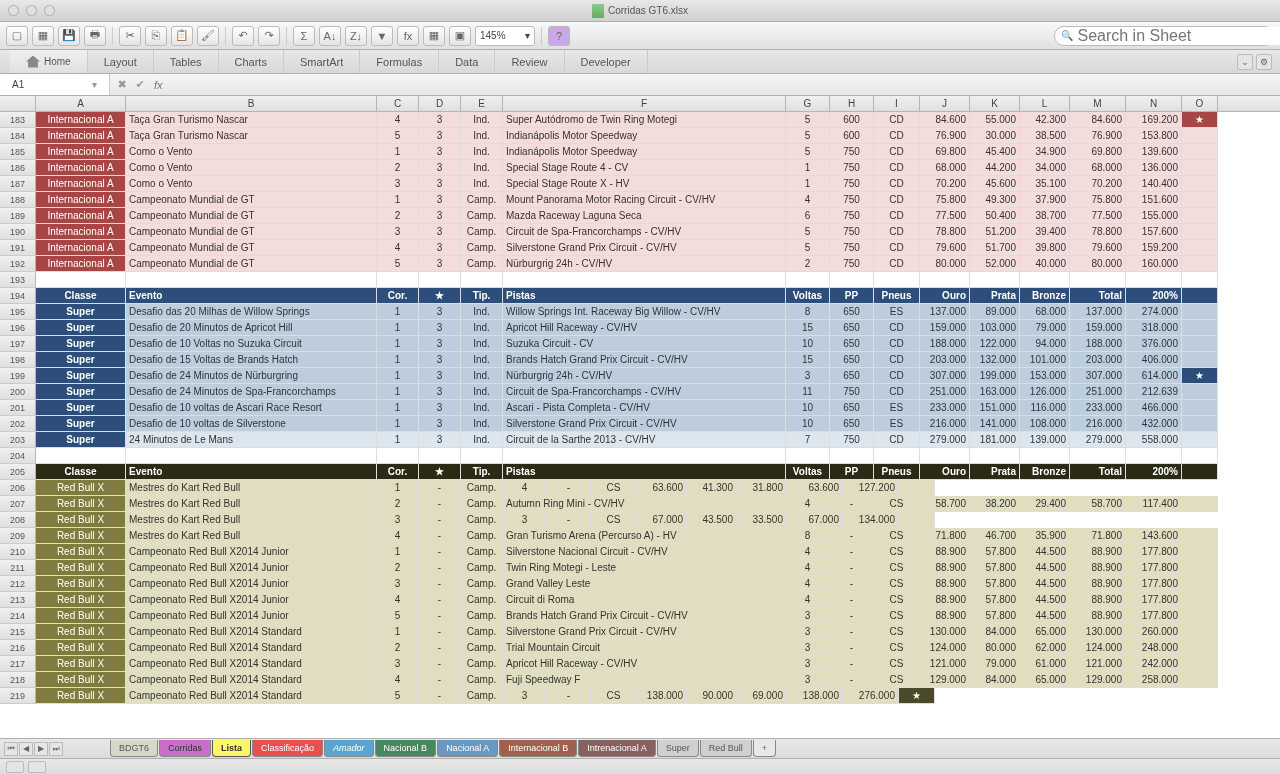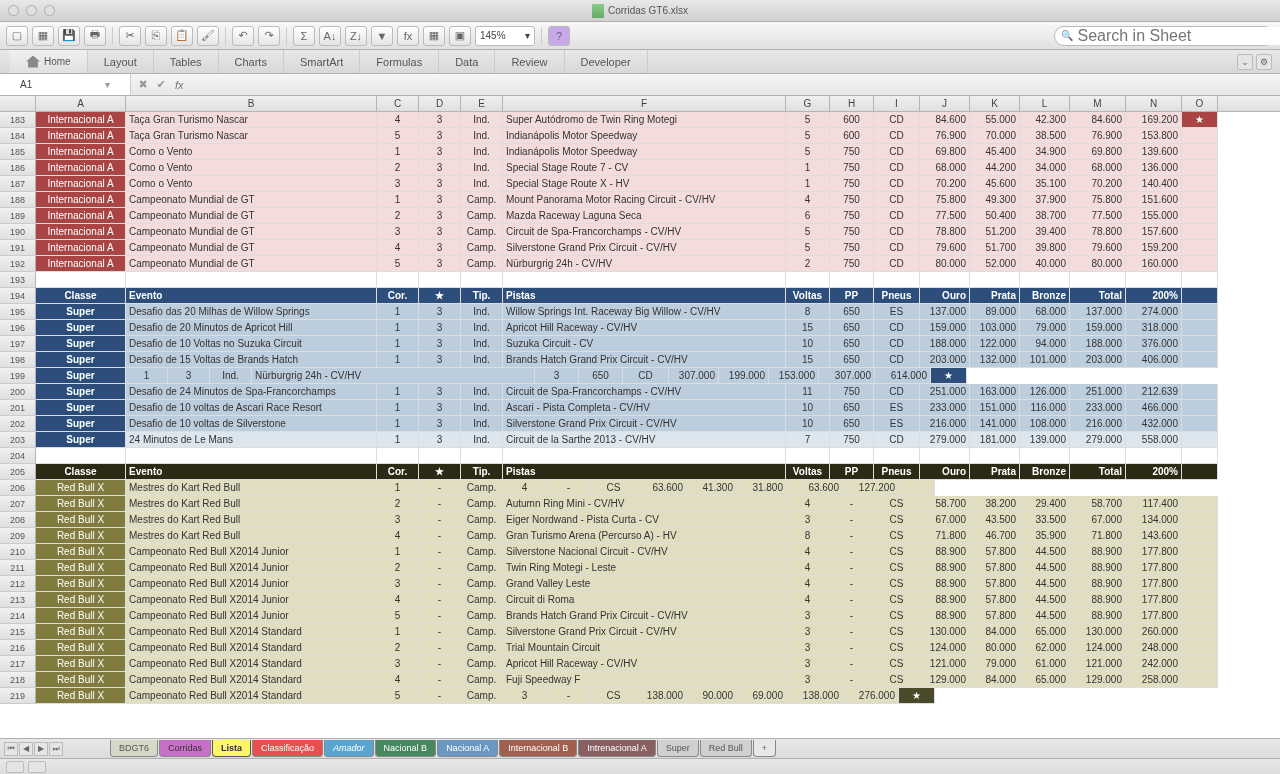--- a/index.html
+++ b/index.html
@@ -16,21 +16,21 @@
 .zoom{width:60px;height:20px;background:#fff;border:1px solid #bbb;border-radius:3px;font-size:11px;padding:0 4px;display:flex;align-items:center;justify-content:space-between;color:#444}
 .search{margin-left:auto;width:220px;height:20px;background:#fff;border:1px solid #bbb;border-radius:10px;display:flex;align-items:center;padding:0 6px;gap:4px}
 .search input{border:none;outline:none;flex:1;font-size:16px;color:#888}
 .ribbon{height:24px;background:linear-gradient(#e8e8e8,#d8d8d8);display:flex;align-items:center;border-bottom:1px solid #b0b0b0;padding-left:10px}
 .rtab{padding:0 16px;height:100%;display:flex;align-items:center;font-size:11px;color:#555;cursor:pointer;border-right:1px solid #ccc}
 .rtab.home{background:linear-gradient(#f0f0f0,#e0e0e0)}
 .home-ico{width:14px;height:12px;background:#888;clip-path:polygon(50% 0,100% 50%,85% 50%,85% 100%,15% 100%,15% 50%,0 50%);margin-right:4px}
 .ribbon-right{margin-left:auto;display:flex;gap:3px;padding-right:8px}
 .rbtn{width:16px;height:16px;background:#e5e5e5;border:1px solid #bbb;border-radius:2px;font-size:9px;color:#666;display:flex;align-items:center;justify-content:center}
 .formula{height:22px;background:linear-gradient(#f5f5f5,#e8e8e8);display:flex;align-items:center;border-bottom:1px solid #b0b0b0}
-.namebox{width:131px;height:100%;border-right:1px solid #ccc;display:flex;align-items:center;padding:0 20px;font-size:11px;color:#444;background:#fff;justify-content:space-between}
+.namebox{width:110px;height:100%;border-right:1px solid #ccc;display:flex;align-items:center;padding:0 12px;font-size:11px;color:#444;background:#fff;justify-content:space-between}
 .fxbtns{display:flex;gap:2px;padding:0 4px;align-items:center}
 .fxb{width:16px;height:16px;color:#999;display:flex;align-items:center;justify-content:center;font-size:11px}
 .fxlabel{font-style:italic;font-size:11px;color:#777;margin-left:4px}
 .grid-wrap{flex:1;overflow:hidden;background:#fff;position:relative}
 .colhdr{height:16px;display:flex;background:linear-gradient(#f0f0f0,#e0e0e0);border-bottom:1px solid #b5b5b5}
 .corner{width:36px;border-right:1px solid #b5b5b5;background:linear-gradient(#f0f0f0,#e0e0e0)}
 .ch{border-right:1px solid #b5b5b5;text-align:center;font-size:10px;color:#444;line-height:16px}
 .rows{height:calc(100% - 16px);overflow-y:auto;overflow-x:hidden}
 .row{display:flex;height:16px}
 .rh{width:36px;background:linear-gradient(#f0f0f0,#e0e0e0);border-right:1px solid #b5b5b5;border-bottom:1px solid #ccc;text-align:center;font-size:9px;color:#555;line-height:16px}
@@ -182,21 +182,21 @@
           <div class="cell wA c red-dk">Internacional A</div>
           <div class="cell wB  red-lt">Taça Gran Turismo Nascar</div>
           <div class="cell wC c red-lt">5</div>
           <div class="cell wD c red-lt">3</div>
           <div class="cell wE c red-lt">Ind.</div>
           <div class="cell wF  red-lt">Indianápolis Motor Speedway</div>
           <div class="cell wG c red-lt">5</div>
           <div class="cell wH c red-lt">600</div>
           <div class="cell wI c red-lt">CD</div>
           <div class="cell wJ r red-lt">76.900</div>
-          <div class="cell wK r red-lt">70.000</div>
+          <div class="cell wK r red-lt">30.000</div>
           <div class="cell wL r red-lt">38.500</div>
           <div class="cell wM r red-lt">76.900</div>
           <div class="cell wN r red-lt">153.800</div>
           <div class="cell wO c red-lt"></div>
         </div>
         <div class="row">
           <div class="rh">185</div>
           <div class="cell wA c red-dk">Internacional A</div>
           <div class="cell wB  red-lt">Como o Vento</div>
           <div class="cell wC c red-lt">1</div>
@@ -213,21 +213,21 @@
           <div class="cell wN r red-lt">139.600</div>
           <div class="cell wO c red-lt"></div>
         </div>
         <div class="row">
           <div class="rh">186</div>
           <div class="cell wA c red-dk">Internacional A</div>
           <div class="cell wB  red-lt">Como o Vento</div>
           <div class="cell wC c red-lt">2</div>
           <div class="cell wD c red-lt">3</div>
           <div class="cell wE c red-lt">Ind.</div>
-          <div class="cell wF  red-lt">Special Stage Route 7 - CV</div>
+          <div class="cell wF  red-lt">Special Stage Route 4 - CV</div>
           <div class="cell wG c red-lt">1</div>
           <div class="cell wH c red-lt">750</div>
           <div class="cell wI c red-lt">CD</div>
           <div class="cell wJ r red-lt">68.000</div>
           <div class="cell wK r red-lt">44.200</div>
           <div class="cell wL r red-lt">34.000</div>
           <div class="cell wM r red-lt">68.000</div>
           <div class="cell wN r red-lt">136.000</div>
           <div class="cell wO c red-lt"></div>
         </div>
@@ -443,20 +443,21 @@
           <div class="cell wJ r blue-lt">203.000</div>
           <div class="cell wK r blue-lt">132.000</div>
           <div class="cell wL r blue-lt">101.000</div>
           <div class="cell wM r blue-lt">203.000</div>
           <div class="cell wN r blue-lt">406.000</div>
           <div class="cell wO c blue-lt"></div>
         </div>
         <div class="row">
           <div class="rh">199</div>
           <div class="cell wA c blue-dk">Super</div>
+          <div class="cell wB  blue-lt">Desafio de 24 Minutos de Nürburgring</div>
           <div class="cell wC c blue-lt">1</div>
           <div class="cell wD c blue-lt">3</div>
           <div class="cell wE c blue-lt">Ind.</div>
           <div class="cell wF  blue-lt">Nürburgrig 24h - CV/HV</div>
           <div class="cell wG c blue-lt">3</div>
           <div class="cell wH c blue-lt">650</div>
           <div class="cell wI c blue-lt">CD</div>
           <div class="cell wJ r blue-lt">307.000</div>
           <div class="cell wK r blue-lt">199.000</div>
           <div class="cell wL r blue-lt">153.000</div>
@@ -607,21 +608,20 @@
           <div class="cell wN r olive-lt">117.400</div>
           <div class="cell wO c olive-lt"></div>
         </div>
         <div class="row">
           <div class="rh">208</div>
           <div class="cell wA c olive-md">Red Bull X</div>
           <div class="cell wB  olive-lt">Mestres do Kart Red Bull</div>
           <div class="cell wC c olive-lt">3</div>
           <div class="cell wD c olive-lt">-</div>
           <div class="cell wE c olive-lt">Camp.</div>
-          <div class="cell wF  olive-lt">Eiger Nordwand - Pista Curta - CV</div>
           <div class="cell wG c olive-lt">3</div>
           <div class="cell wH c olive-lt">-</div>
           <div class="cell wI c olive-lt">CS</div>
           <div class="cell wJ r olive-lt">67.000</div>
           <div class="cell wK r olive-lt">43.500</div>
           <div class="cell wL r olive-lt">33.500</div>
           <div class="cell wM r olive-lt">67.000</div>
           <div class="cell wN r olive-lt">134.000</div>
           <div class="cell wO c olive-lt"></div>
         </div>

